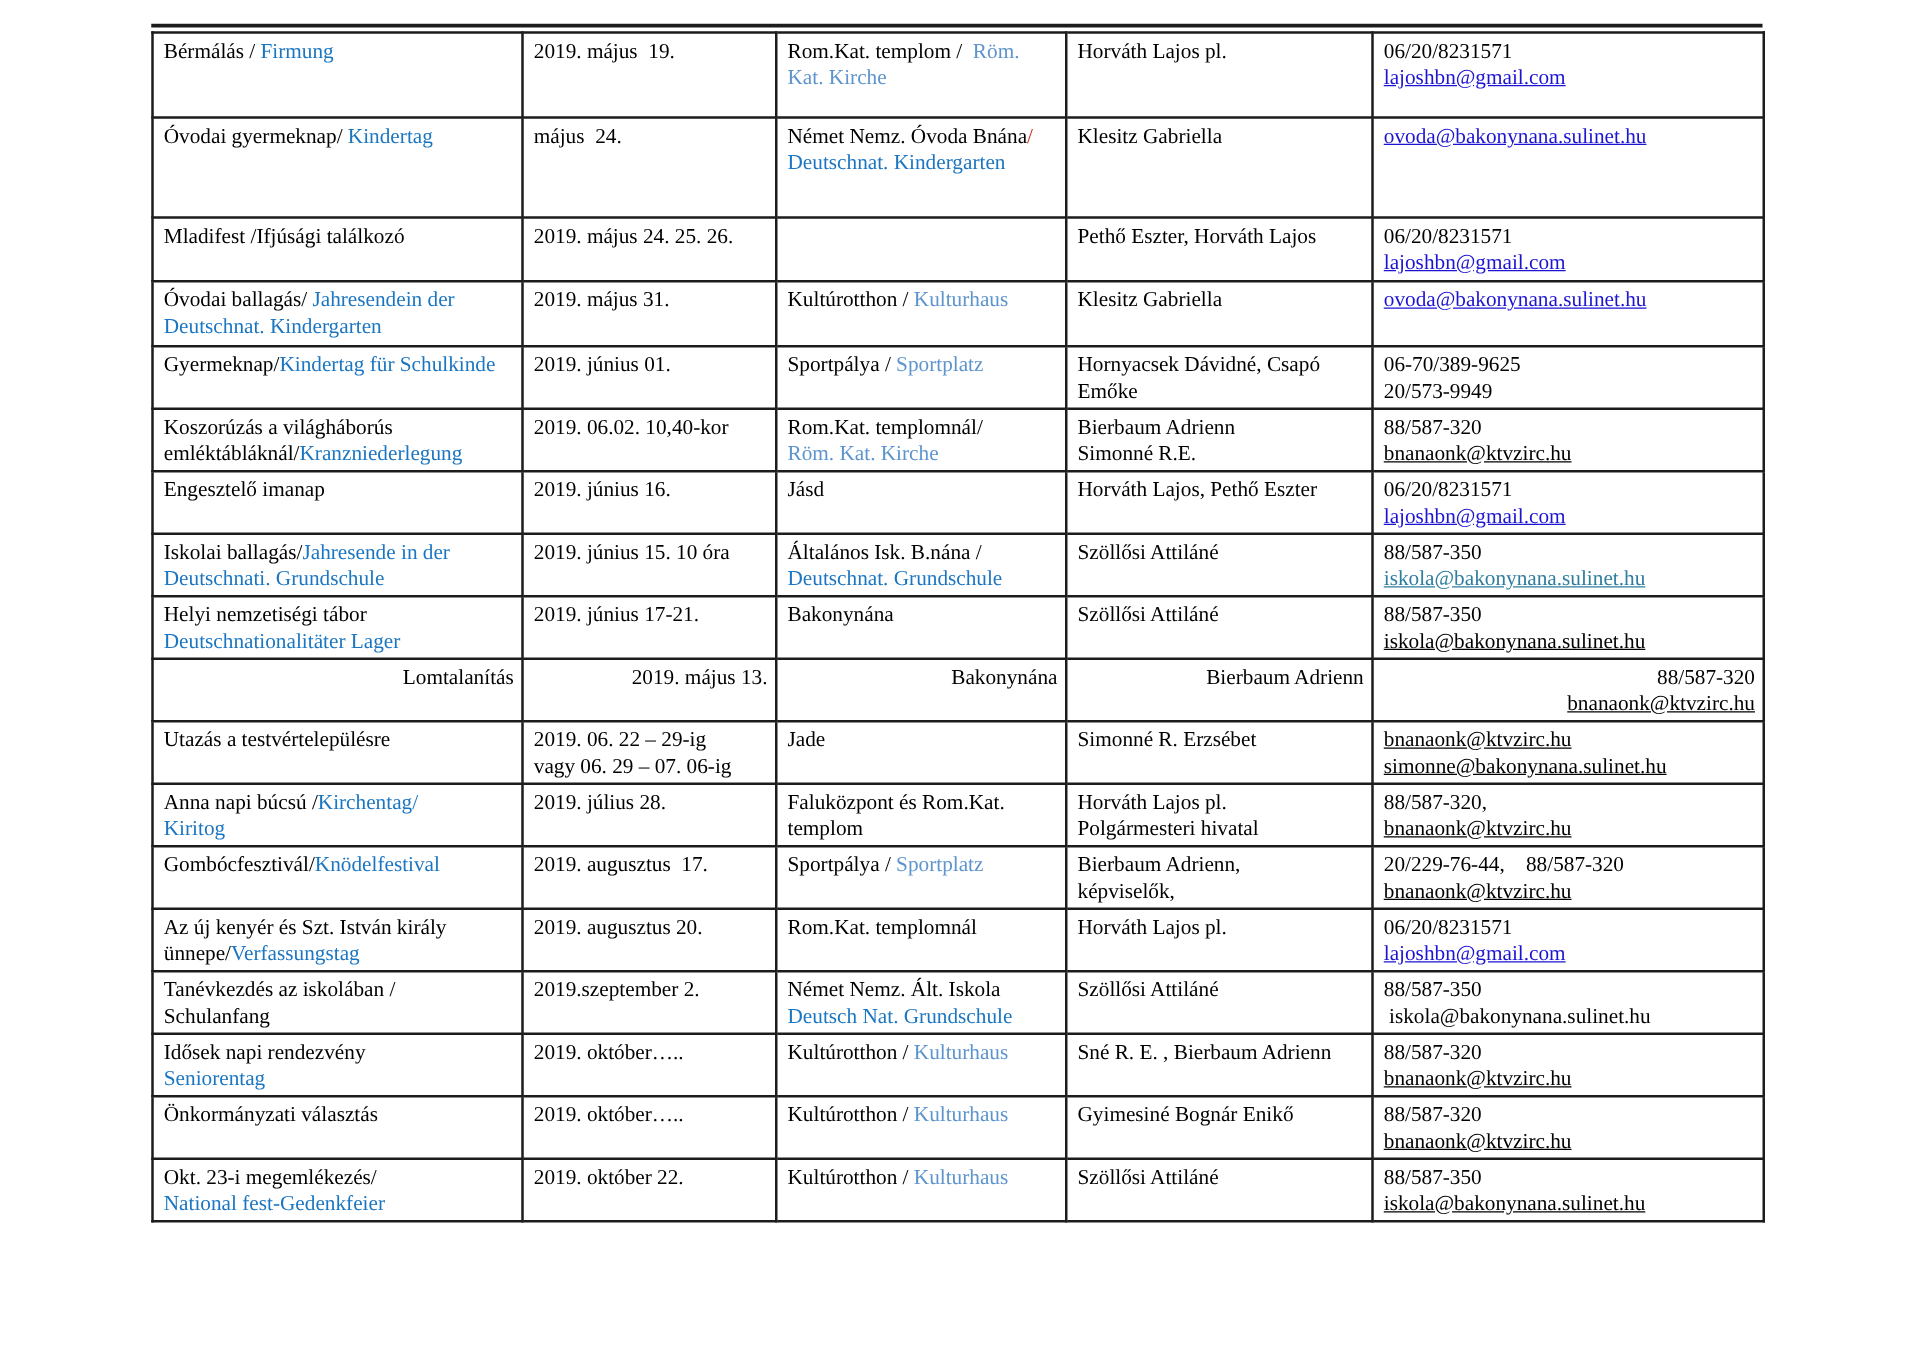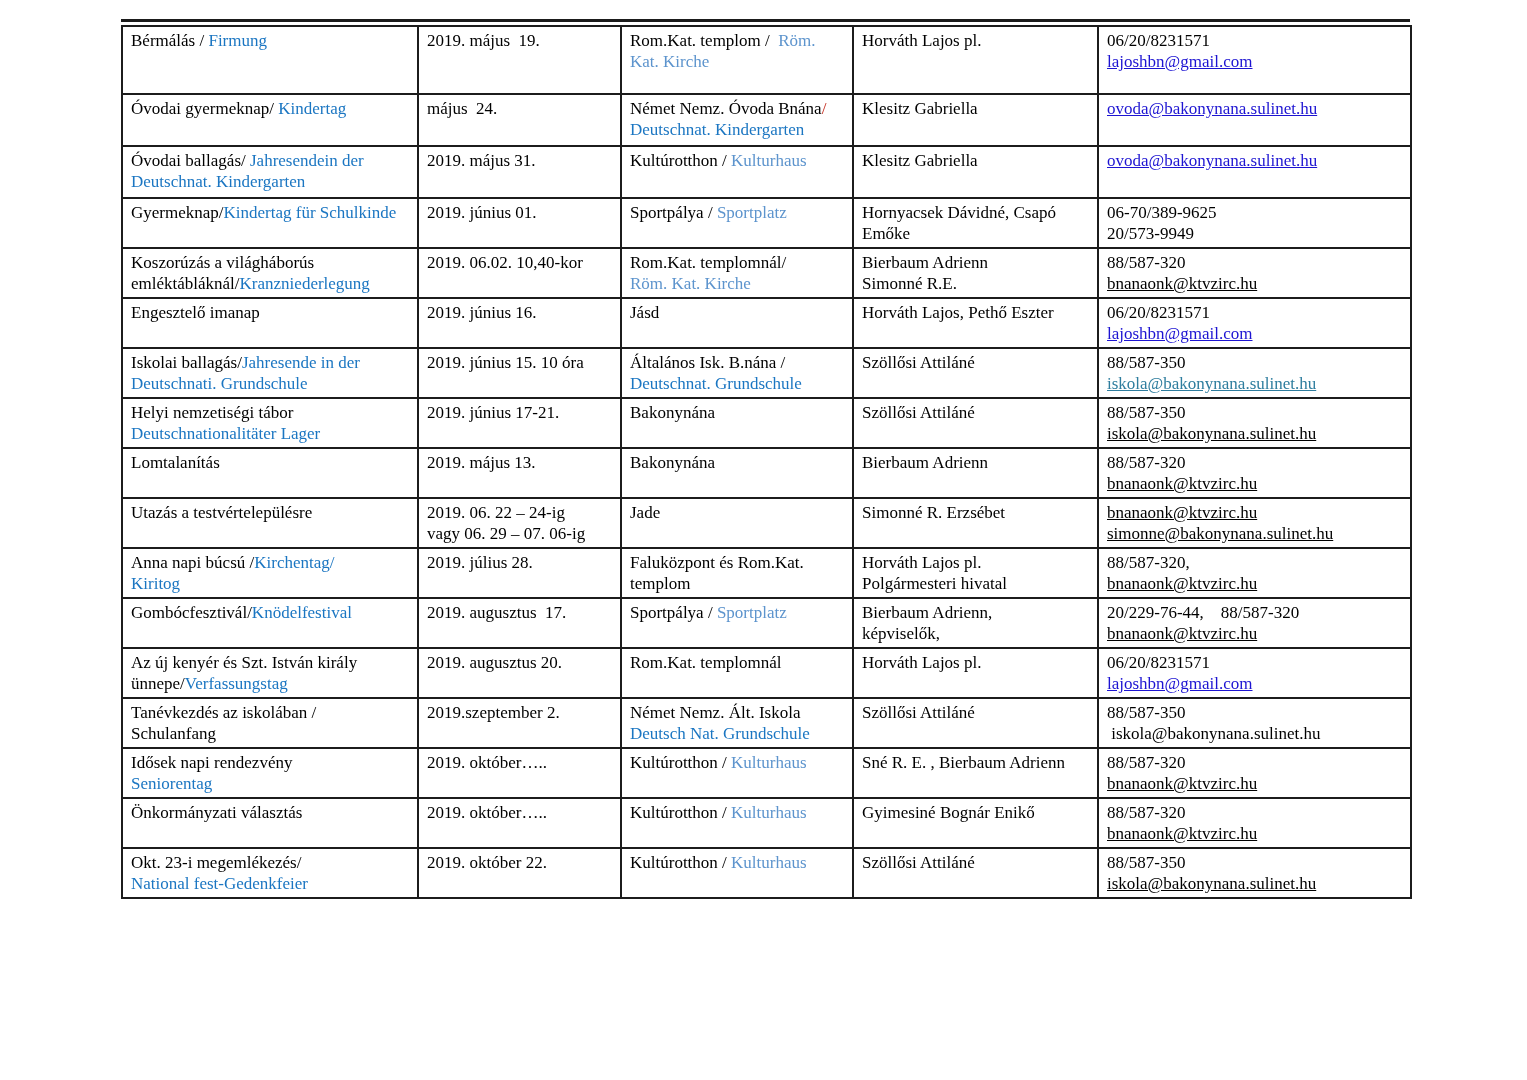--- a/index.html
+++ b/index.html
@@ -68,27 +68,34 @@
           <col style="width: 313px;">
         </colgroup>
       <tbody>
           <tr style="height: 68px;">
             <td><span class="seg c-black">Bérmálás / </span><span class="seg c-blue">Firmung</span></td>
             <td><span class="seg c-black">2019. május  19.</span></td>
             <td><span class="seg c-black">Rom.Kat. templom /  </span><span class="seg c-lightblue">Röm. Kat. Kirche</span></td>
             <td><span class="seg c-black">Horváth Lajos pl.</span></td>
             <td><span class="seg c-black">06/20/8231571</span><br><span class="seg c-linkblue u email">lajoshbn@gmail.com</span></td>
           </tr>
-          <tr style="height: 52px;">
+          <tr style="height: 80px;">
             <td><span class="seg c-black">Óvodai gyermeknap/ </span><span class="seg c-blue">Kindertag</span></td>
             <td><span class="seg c-black">május  24.</span></td>
             <td><span class="seg c-black">Német Nemz. Óvoda Bnána</span><span class="seg c-red">/</span><br><span class="seg c-blue">Deutschnat. Kindergarten</span></td>
             <td><span class="seg c-black">Klesitz Gabriella</span></td>
             <td><span class="seg c-linkblue u email">ovoda@bakonynana.sulinet.hu</span></td>
           </tr>
+          <tr style="height: 51px;">
+            <td><span class="seg c-black">Mladifest /Ifjúsági találkozó</span></td>
+            <td><span class="seg c-black">2019. május 24. 25. 26.</span></td>
+            <td></td>
+            <td><span class="seg c-black">Pethő Eszter, Horváth Lajos</span></td>
+            <td><span class="seg c-black">06/20/8231571</span><br><span class="seg c-linkblue u email">lajoshbn@gmail.com</span></td>
+          </tr>
           <tr style="height: 52px;">
             <td><span class="seg c-black">Óvodai ballagás/ </span><span class="seg c-blue">Jahresendein der Deutschnat. Kindergarten</span></td>
             <td><span class="seg c-black">2019. május 31.</span></td>
             <td><span class="seg c-black">Kultúrotthon / </span><span class="seg c-lightblue">Kulturhaus</span></td>
             <td><span class="seg c-black">Klesitz Gabriella</span></td>
             <td><span class="seg c-linkblue u email">ovoda@bakonynana.sulinet.hu</span></td>
           </tr>
           <tr style="height: 43px;">
             <td><span class="seg c-black">Gyermeknap/</span><span class="seg c-blue">Kindertag für Schulkinde</span></td>
             <td><span class="seg c-black">2019. június 01.</span></td>
@@ -117,30 +124,30 @@
             <td><span class="seg c-black">Szöllősi Attiláné</span></td>
             <td><span class="seg c-black">88/587-350</span><br><span class="seg c-teal u email">iskola@bakonynana.sulinet.hu</span></td>
           </tr>
           <tr style="height: 42px; margin-top: 40px;">
             <td><span class="seg c-black">Helyi nemzetiségi tábor</span><br><span class="seg c-blue">Deutschnationalitäter Lager</span></td>
             <td><span class="seg c-black">2019. június 17-21.</span></td>
             <td><span class="seg c-black">Bakonynána</span></td>
             <td><span class="seg c-black">Szöllősi Attiláné</span></td>
             <td><span class="seg c-black">88/587-350</span><br><span class="seg c-black u email">iskola@bakonynana.sulinet.hu</span></td>
           </tr>
-          <tr style="height: 43px;">
+          <tr style="height: 43px; text-align: right;">
             <td><span class="seg c-black">Lomtalanítás</span></td>
             <td><span class="seg c-black">2019. május 13.</span></td>
             <td><span class="seg c-black">Bakonynána</span></td>
             <td><span class="seg c-black">Bierbaum Adrienn</span></td>
             <td><span class="seg c-black">88/587-320</span><br><span class="seg c-black u email">bnanaonk@ktvzirc.hu</span></td>
           </tr>
           <tr style="height: 42px; margin-left: 19px;">
             <td><span class="seg c-black">Utazás a testvértelepülésre</span></td>
-            <td><span class="seg c-black">2019. 06. 22 – 24-ig</span><br><span class="seg c-black">vagy 06. 29 – 07. 06-ig</span></td>
+            <td><span class="seg c-black">2019. 06. 22 – 29-ig</span><br><span class="seg c-black">vagy 06. 29 – 07. 06-ig</span></td>
             <td><span class="seg c-black">Jade</span></td>
             <td><span class="seg c-black">Simonné R. Erzsébet</span></td>
             <td><span class="seg c-black u email">bnanaonk@ktvzirc.hu</span><br><span class="seg c-black u email">simonne@bakonynana.sulinet.hu</span></td>
           </tr>
           <tr style="height: 43px;">
             <td><span class="seg c-black">Anna napi búcsú /</span><span class="seg c-blue">Kirchentag/</span><br><span class="seg c-blue">Kiritog</span></td>
             <td><span class="seg c-black">2019. július 28.</span></td>
             <td><span class="seg c-black">Faluközpont és Rom.Kat. templom</span></td>
             <td><span class="seg c-black">Horváth Lajos pl.</span><br><span class="seg c-black">Polgármesteri hivatal</span></td>
             <td><span class="seg c-black">88/587-320,</span><br><span class="seg c-black u email">bnanaonk@ktvzirc.hu</span></td>

